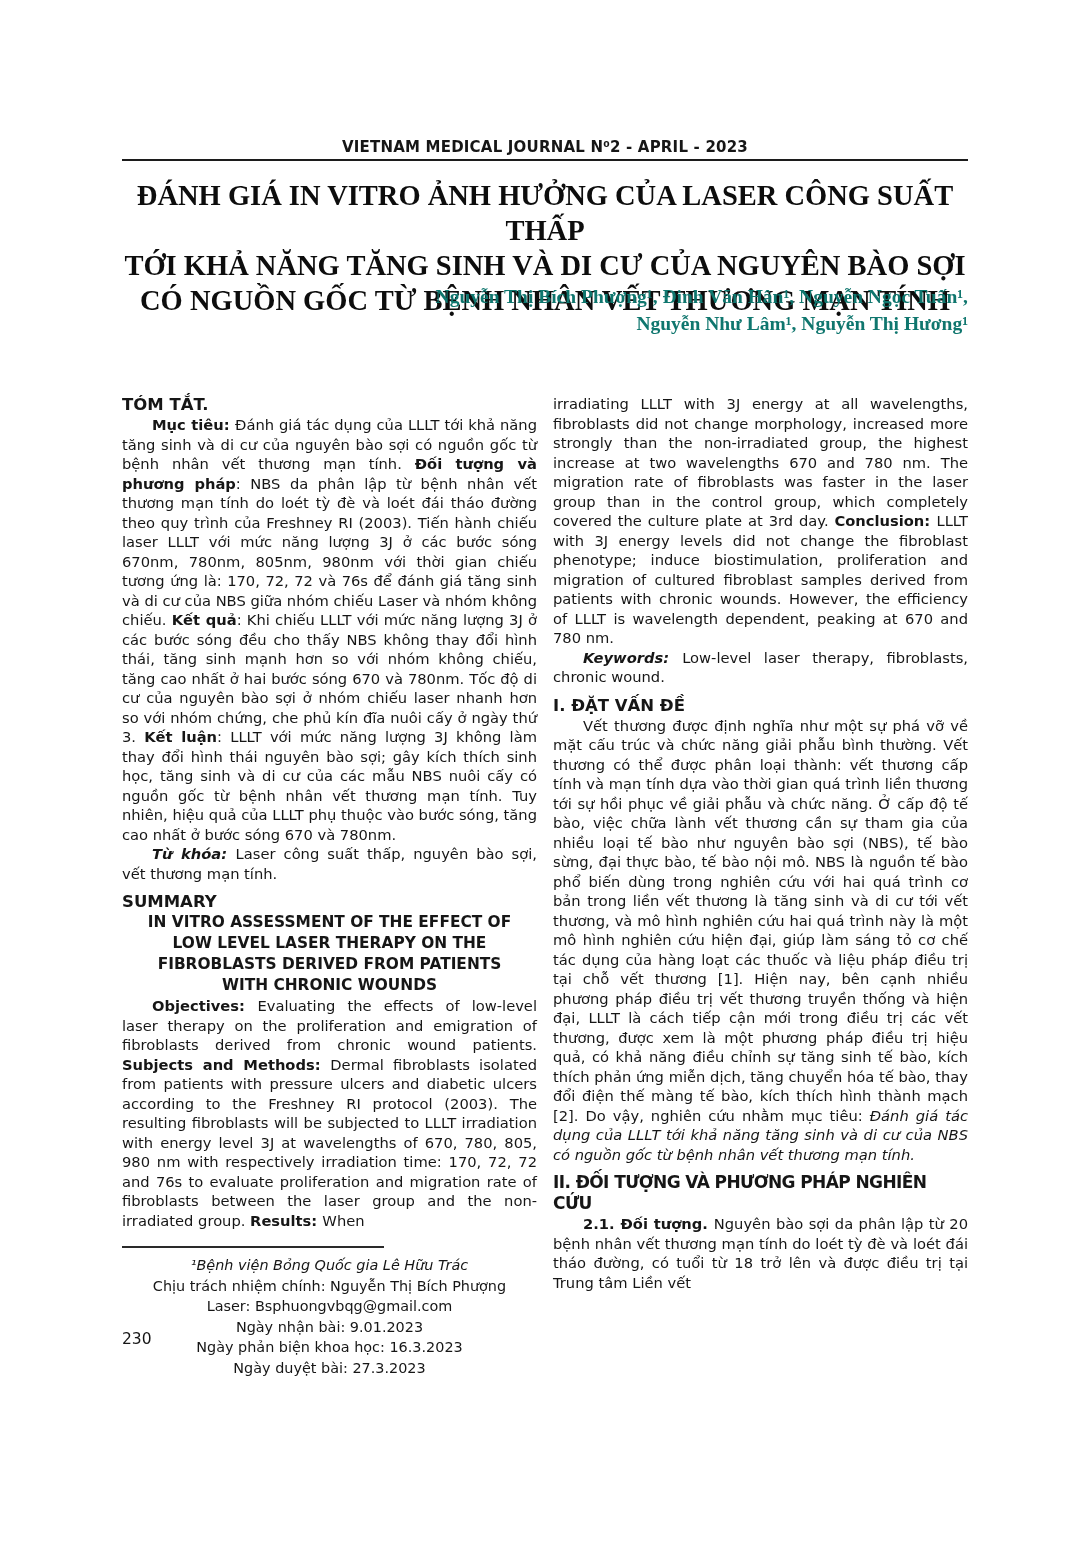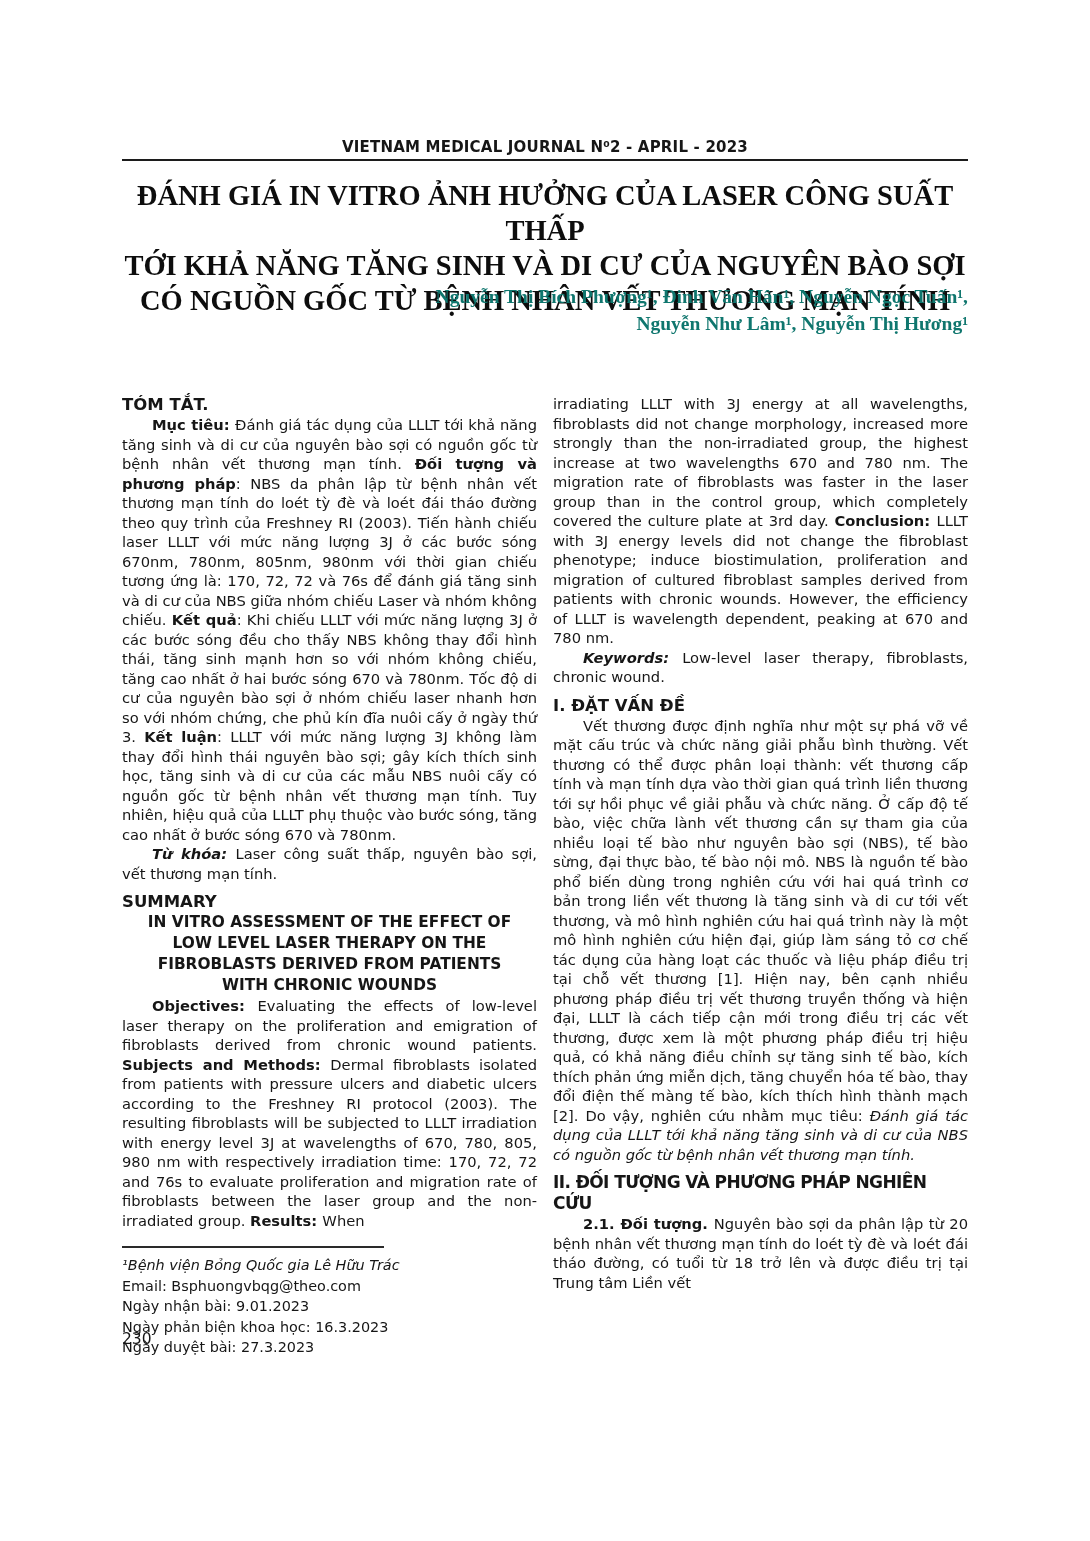--- a/index.html
+++ b/index.html
@@ -61,21 +61,21 @@
 
   .summary-title {
     font-weight: bold; text-align: center;
     font-size: 15.4px; line-height: 21px;
     margin: 0;
   }
 
   .run-b { font-weight: bold; }
   .run-i { font-style: italic; }
 
-  .footnote { margin-top: 16px; text-align: left; font-size: 14.4px; line-height: 20.6px; }
+  .footnote { margin-top: 16px; text-align: center; font-size: 14.4px; line-height: 20.6px; }
   .footnote-rule { width: 262px; border-top: 2px solid #2a2a2a; margin-bottom: 7px; }
 
   .page-number {
     position: absolute; left: 122px; top: 1330px;
     font-size: 15.5px;
   }
 </style>
 </head>
 <body>
 
@@ -108,21 +108,22 @@
           <div>LOW LEVEL LASER THERAPY ON THE</div>
           <div>FIBROBLASTS DERIVED FROM PATIENTS</div>
           <div>WITH CHRONIC WOUNDS</div>
         </div>
       <p class="para"><span class="run-b">Objectives: </span><span>Evaluating the effects of low-level laser therapy on the proliferation and emigration of fibroblasts derived from chronic wound patients. </span><span class="run-b">Subjects and Methods: </span><span>Dermal fibroblasts isolated from patients with pressure ulcers and diabetic ulcers according to the Freshney RI protocol (2003). The resulting fibroblasts will be subjected to LLLT irradiation with energy level 3J at wavelengths of 670, 780, 805, 980 nm with respectively irradiation time: 170, 72, 72 and 76s to evaluate proliferation and migration rate of fibroblasts between the laser group and the non-irradiated group. </span><span class="run-b">Results: </span><span>When</span></p>
 
       <div class="footnote">
         <div class="footnote-rule"></div>
         <div>
             <div class="run-i">¹Bệnh viện Bỏng Quốc gia Lê Hữu Trác</div>
-            <div>Email: Bsphuongvbqg@theo.com</div>
+            <div>Chịu trách nhiệm chính: Nguyễn Thị Bích Phượng</div>
+            <div>Laser: Bsphuongvbqg@gmail.com</div>
             <div>Ngày nhận bài: 9.01.2023</div>
             <div>Ngày phản biện khoa học: 16.3.2023</div>
             <div>Ngày duyệt bài: 27.3.2023</div>
           </div>
       </div>
     </div>
 
     <div class="col">
       <p class="para noindent"><span>irradiating LLLT with 3J energy at all wavelengths, fibroblasts did not change morphology, increased more strongly than the non-irradiated group, the highest increase at two wavelengths 670 and 780 nm. The migration rate of fibroblasts was faster in the laser group than in the control group, which completely covered the culture plate at 3rd day. </span><span class="run-b">Conclusion: </span><span>LLLT with 3J energy levels did not change the fibroblast phenotype; induce biostimulation, proliferation and migration of cultured fibroblast samples derived from patients with chronic wounds. However, the efficiency of LLLT is wavelength dependent, peaking at 670 and 780 nm.</span></p>
       <p class="para"><span class="run-b run-i">Keywords: </span><span>Low-level laser therapy, fibroblasts, chronic wound.</span></p>

